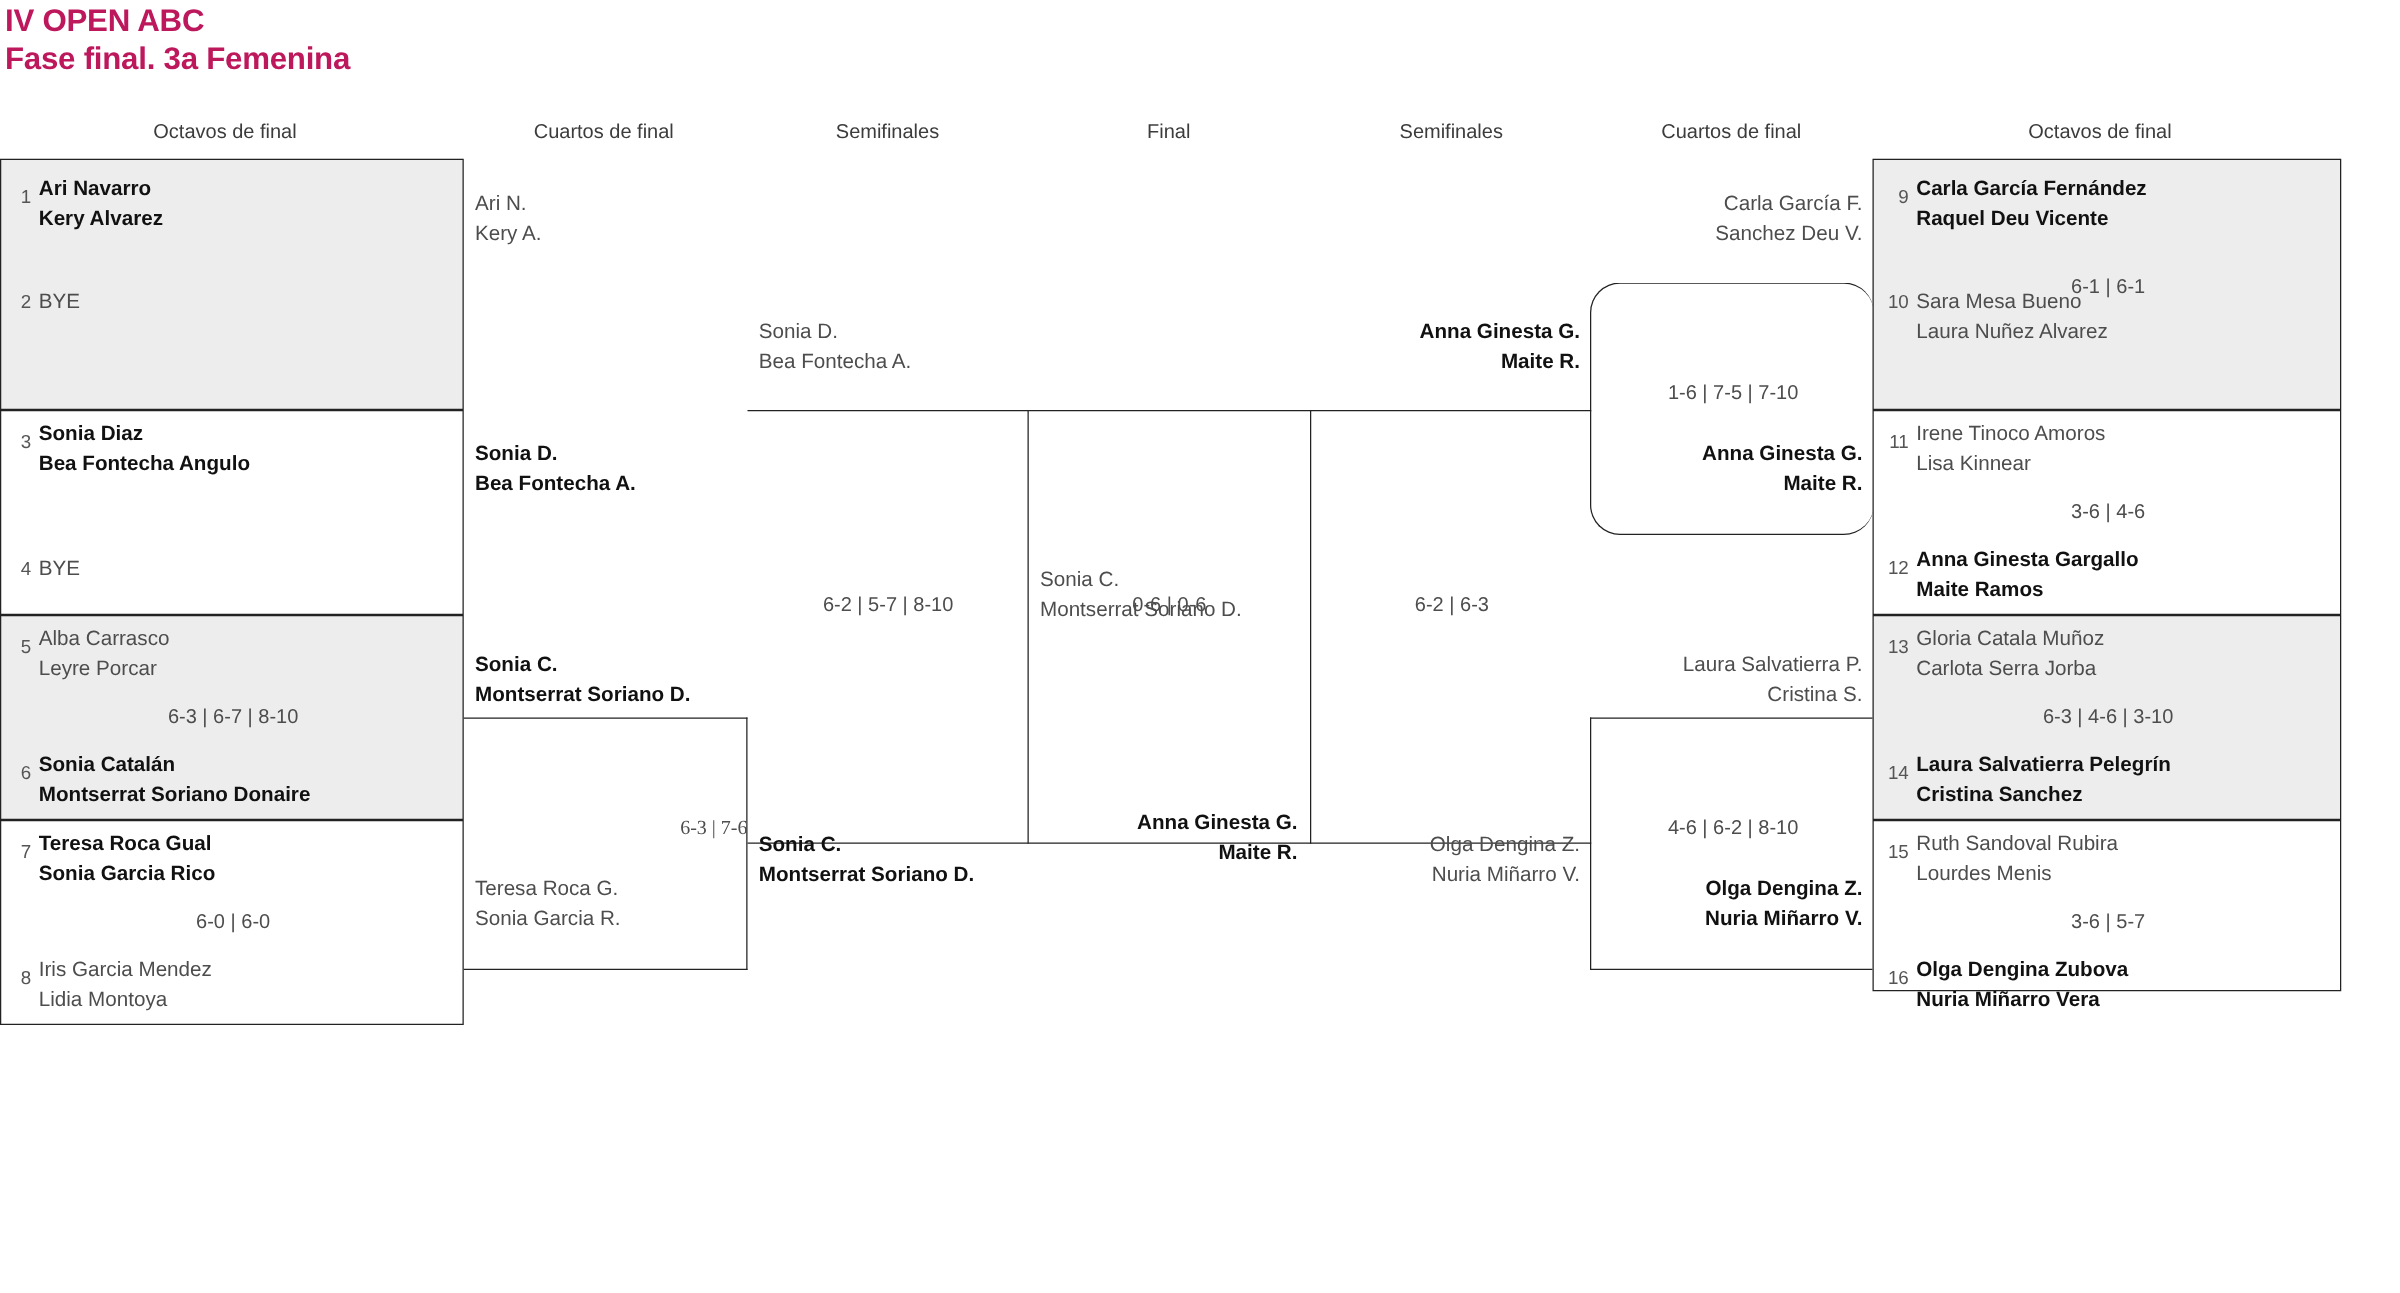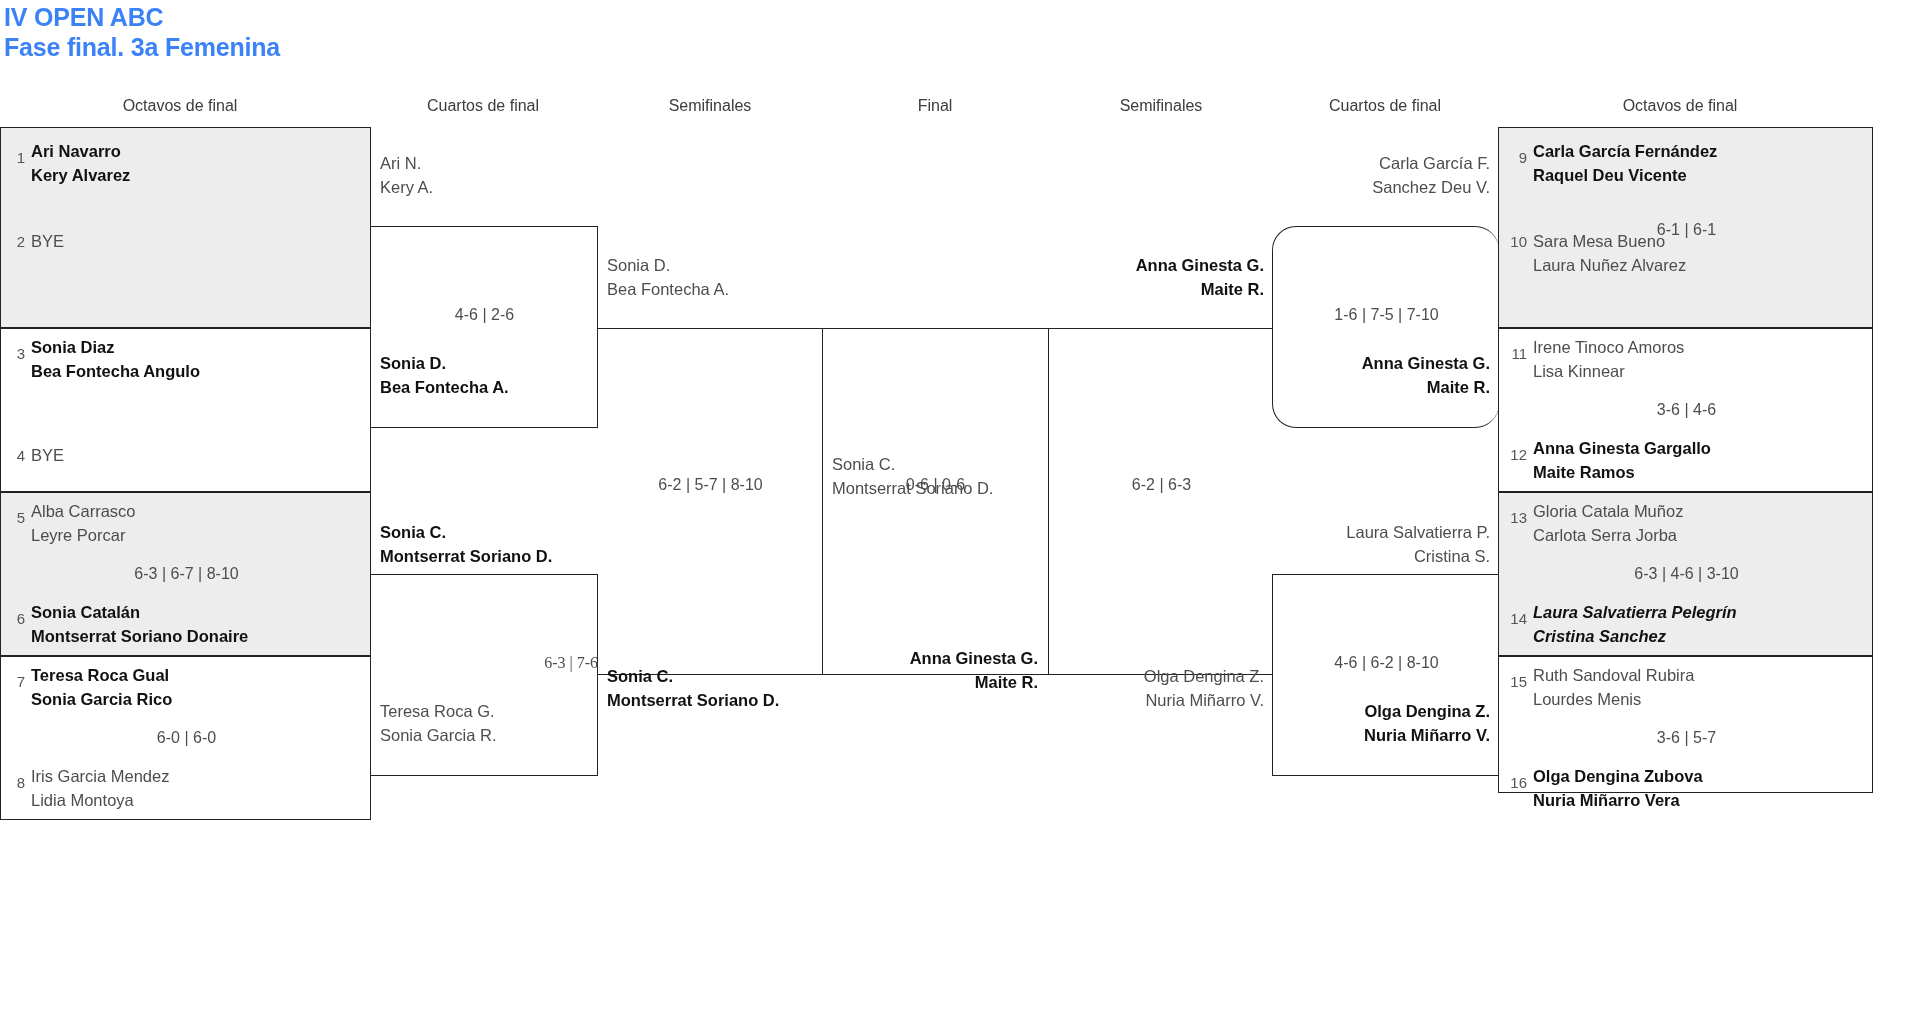--- a/index.html
+++ b/index.html
@@ -8,21 +8,21 @@
     width:1920px; height:1034px;
     font-family:"Liberation Sans", sans-serif;
     color:#1a1a1a;
     position:relative;
     overflow:hidden;
   }
 
   
   #header{ position:absolute; left:0; top:0; width:1920px; height:78px; }
   #title-block{ position:absolute; left:4px; top:2px; }
-  .title-line{ font-size:25px; font-weight:700; line-height:30px; color:#3b82f6; letter-spacing:-.2px; }
+  .title-line{ font-size:25px; font-weight:700; line-height:30px; color:#be185d; letter-spacing:-.2px; }
 
   
   #logo{ position:absolute; right:14px; top:6px; width:240px; height:58px; }
 
   
   .round-header{
     position:absolute; top:96px;
     font-size:16px; color:#3c3c3c; text-align:center;
     line-height:20px; white-space:nowrap;
   }
@@ -126,23 +126,20 @@
       <span class="ln">Sonia Garcia Rico</span>
     </div>
     <div class="score" style="left:0; top:71px; width:371px; text-align:center;">6-0 | 6-0</div>
     <div class="seed" style="left:-2px; top:117px;">8</div>
     <div class="team lose" style="left:30px; top:108px;">
       <span class="ln">Iris Garcia Mendez</span>
       <span class="ln">Lidia Montoya</span>
     </div>
   </div>
 
-  <div class="mbox plain" style="left:371px; top:226px; width:227px; height:202px; border-left:none; background:transparent;">
-    <div class="score" style="left:0; top:78px; width:227px; text-align:center;">4-6 | 2-6</div>
-  </div>
   <div class="team lose" style="left:380px; top:152px;">
     <span class="ln">Ari N.</span>
     <span class="ln">Kery A.</span>
   </div>
   <div class="team win" style="left:380px; top:352px;">
     <span class="ln">Sonia D.</span>
     <span class="ln">Bea Fontecha A.</span>
   </div>
 
   <div class="mbox plain" style="left:371px; top:574px; width:227px; height:202px; border-left:none; background:transparent;">
@@ -246,21 +243,21 @@
   </div>
 
   <div class="mbox shaded" style="left:1498px; top:492px; width:375px; height:164px;">
     <div class="seed" style="left:2px; top:16px;">13</div>
     <div class="team lose" style="left:34px; top:7px;">
       <span class="ln">Gloria Catala Muñoz</span>
       <span class="ln">Carlota Serra Jorba</span>
     </div>
     <div class="score" style="left:0; top:71px; width:375px; text-align:center;">6-3 | 4-6 | 3-10</div>
     <div class="seed" style="left:2px; top:117px;">14</div>
-    <div class="team win" style="left:34px; top:108px;font-style:italic;">
+    <div class="team win" style="left:34px; top:108px;">
       <span class="ln">Laura Salvatierra Pelegrín</span>
       <span class="ln">Cristina Sanchez</span>
     </div>
   </div>
 
   <div class="mbox plain" style="left:1498px; top:656px; width:375px; height:137px;">
     <div class="seed" style="left:2px; top:16px;">15</div>
     <div class="team lose" style="left:34px; top:7px;">
       <span class="ln">Ruth Sandoval Rubira</span>
       <span class="ln">Lourdes Menis</span>

